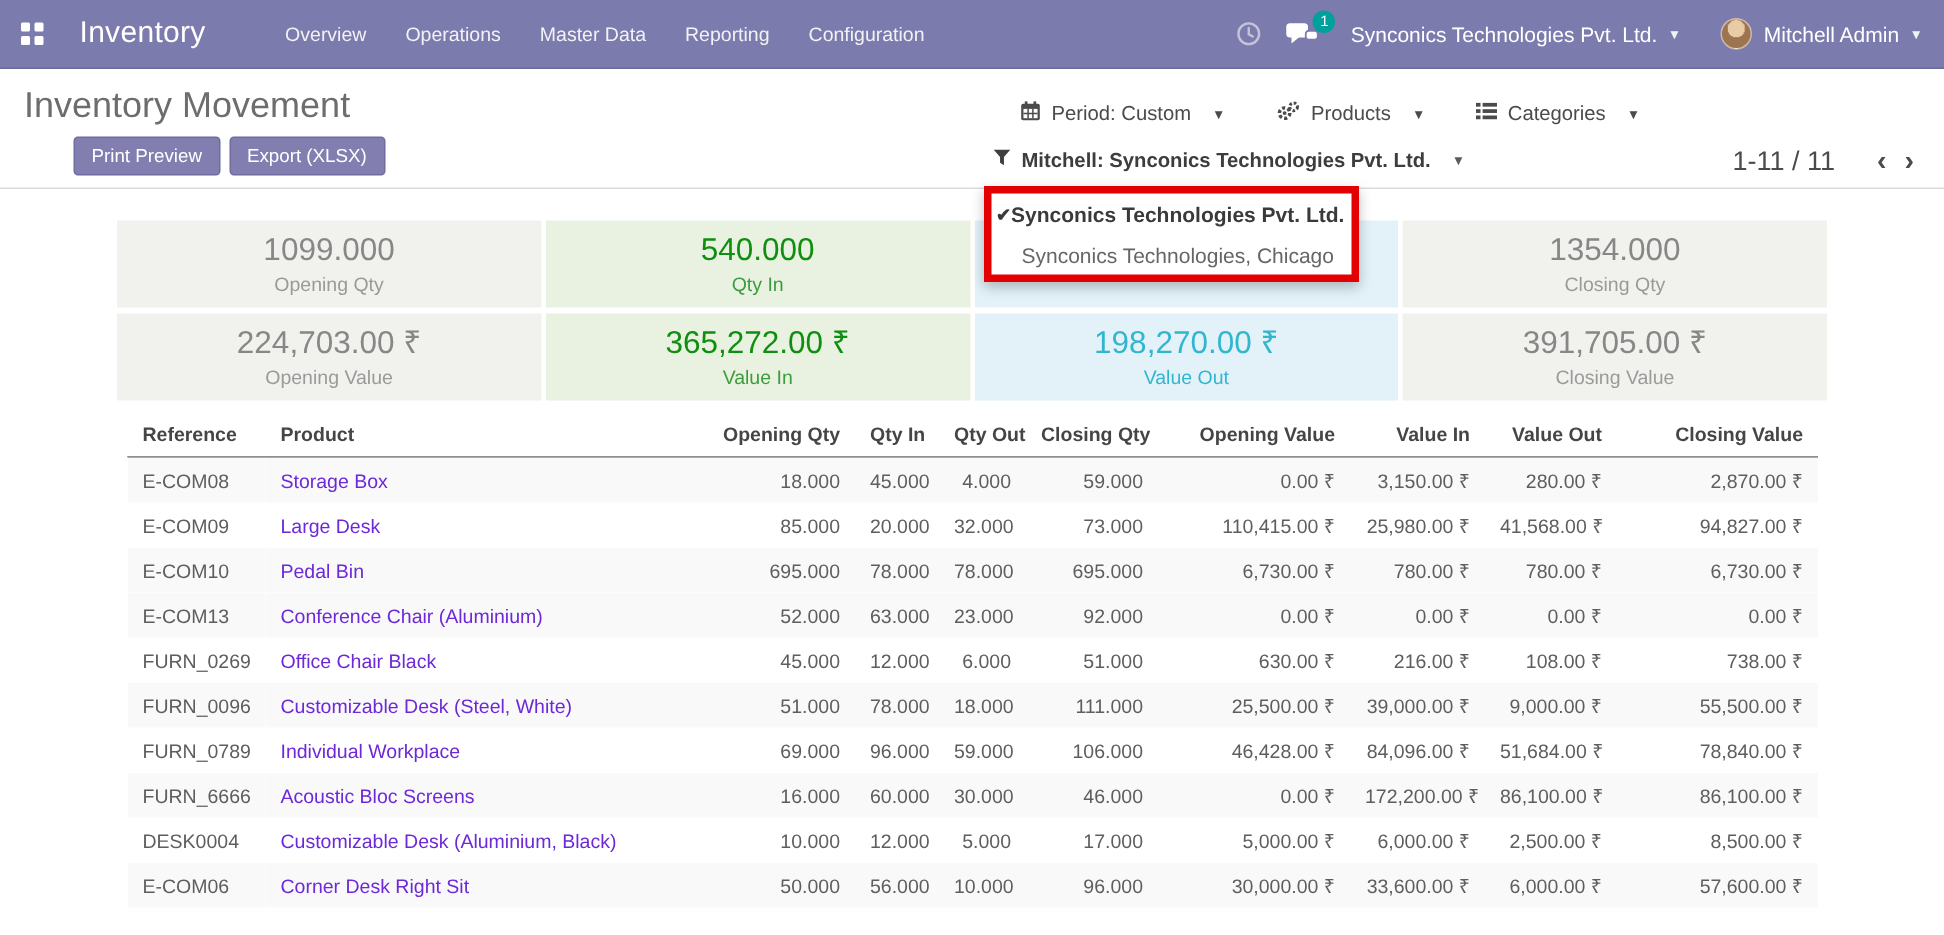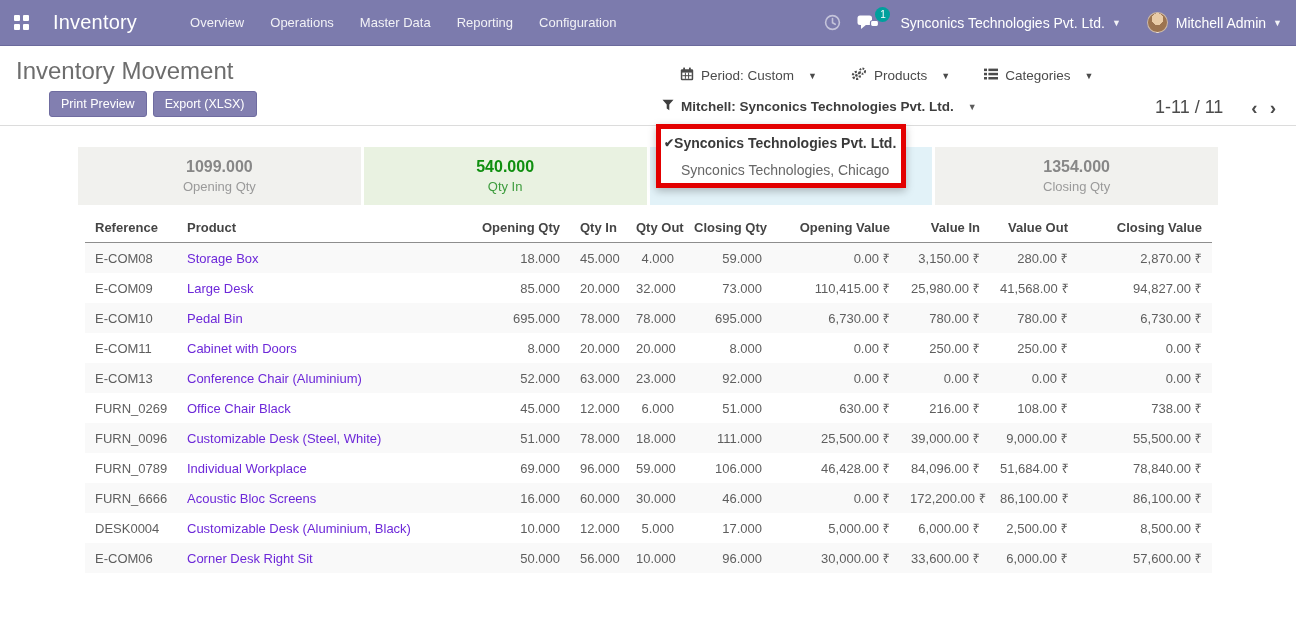--- a/index.html
+++ b/index.html
@@ -57,21 +57,21 @@
     background:#fff; border:5px solid #e30000; box-shadow:0 3px 8px rgba(0,0,0,.25);
   }
   .dd-item { display:flex; align-items:center; padding:3px 6px 3px 3px; height:27px; font-size:14px; color:#666; cursor:pointer; white-space:nowrap; }
   .dd-item .check { width:17px; text-align:center; font-size:12px; color:#3a3a3a; }
   .dd-item.checked { font-weight:bold; color:#3a3a3a; }
   
   .cards-wrap { margin:21px 78px 0; }
   .cards-grid { display:grid; grid-template-columns:repeat(4,1fr); gap:3px; }
   .cards-grid + .cards-grid { margin-top:4px; }
   .card { height:58px; display:flex; flex-direction:column; align-items:center; justify-content:center; }
-  .card .num { font-size:16px; font-weight:bold; line-height:1.1; }
+  .card .num { font-size:21px; font-weight:normal; line-height:1.1; }
   .card .lbl { font-size:13px; margin-top:4px; }
   .card.muted   { background:#f1f1ee; } .card.muted .num { color:#878787; } .card.muted .lbl { color:#9a9a9a; }
   .card.success { background:#e9f2e1; } .card.success .num { color:#0f8f0f; } .card.success .lbl { color:#3d9c3d; }
   .card.info    { background:#e2f2f8; } .card.info .num { color:#31b6d0; } .card.info .lbl { color:#31b6d0; }
   
   table.report { margin:9px 84px 0 85px; width:1127px; border-collapse:collapse; font-size:13px; table-layout:fixed; }
   table.report th {
     padding:6px 10px 7px; color:#454545; font-weight:bold; text-align:left;
     border-bottom:1px solid #8e8e8e; white-space:nowrap;
   }
@@ -204,20 +204,38 @@
       </div>
       <div class="card info">
         <div class="num"></div>
         <div class="lbl">Qty Out</div>
       </div>
       <div class="card muted">
         <div class="num">1354.000</div>
         <div class="lbl">Closing Qty</div>
       </div>
     </div>
+  <div class="cards-grid" id="cards-row2">
+      <div class="card muted">
+        <div class="num">224,703.00 ₹</div>
+        <div class="lbl">Opening Value</div>
+      </div>
+      <div class="card success">
+        <div class="num">365,272.00 ₹</div>
+        <div class="lbl">Value In</div>
+      </div>
+      <div class="card info">
+        <div class="num">198,270.00 ₹</div>
+        <div class="lbl">Value Out</div>
+      </div>
+      <div class="card muted">
+        <div class="num">391,705.00 ₹</div>
+        <div class="lbl">Closing Value</div>
+      </div>
+    </div>
 </div>
 
 <table class="report">
   <colgroup>
     <col style="width:92px">
       <col style="width:283px">
       <col style="width:110px">
       <col style="width:56px">
       <col style="width:58px">
     <col style="width:88px">
@@ -270,32 +288,20 @@
         <td><span class="product-link">Pedal Bin</span></td>
         <td class="r">695.000</td>
         <td class="r">78.000</td>
         <td class="r">78.000</td>
         <td class="r">695.000</td>
         <td class="r">6,730.00 ₹</td>
         <td class="r">780.00 ₹</td>
         <td class="r">780.00 ₹</td>
         <td class="r">6,730.00 ₹</td>
       </tr>
-      <tr>
-        <td>E-COM11</td>
-        <td><span class="product-link">Cabinet with Doors</span></td>
-        <td class="r">8.000</td>
-        <td class="r">20.000</td>
-        <td class="r">20.000</td>
-        <td class="r">8.000</td>
-        <td class="r">0.00 ₹</td>
-        <td class="r">250.00 ₹</td>
-        <td class="r">250.00 ₹</td>
-        <td class="r">0.00 ₹</td>
-      </tr>
       <tr class="striped">
         <td>E-COM13</td>
         <td><span class="product-link">Conference Chair (Aluminium)</span></td>
         <td class="r">52.000</td>
         <td class="r">63.000</td>
         <td class="r">23.000</td>
         <td class="r">92.000</td>
         <td class="r">0.00 ₹</td>
         <td class="r">0.00 ₹</td>
         <td class="r">0.00 ₹</td>

